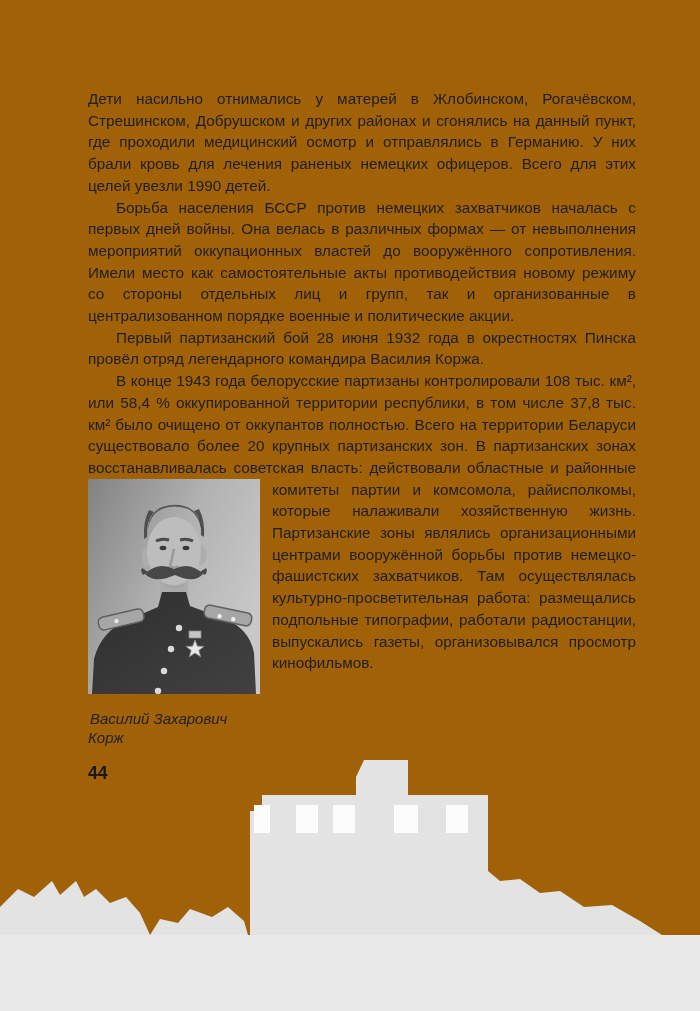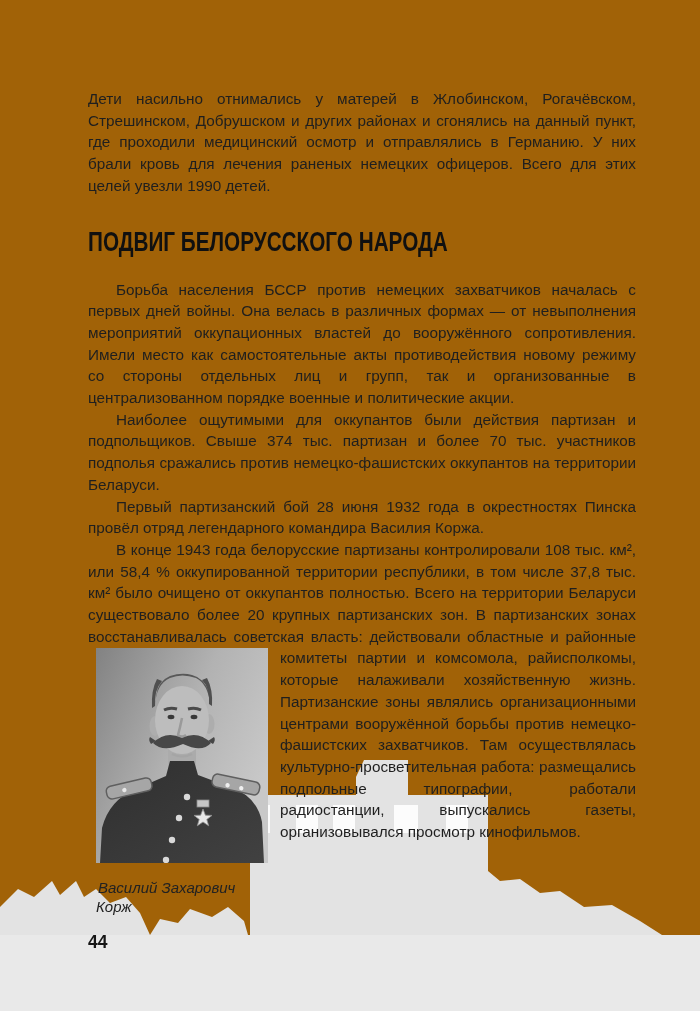--- a/index.html
+++ b/index.html
@@ -96,34 +96,30 @@
       <rect x="333" y="74" width="22" height="28"></rect>
       <rect x="394" y="74" width="24" height="28"></rect>
       <rect x="446" y="74" width="22" height="28"></rect>
     </g>
   </svg>
 
   <div class="content">
 
     <p class="para no-indent">Дети насильно отнимались у матерей в Жлобинском, Рогачёвском, Стрешинском, Добрушском и других районах и сгонялись на данный пункт, где проходили медицинский осмотр и отправлялись в Германию. У них брали кровь для лечения раненых немецких офицеров. Всего для этих целей увезли 1990 детей.</p>
 
-    <h1 class="heading">
-      <span class="heading-inner">ПОДВИГ БЕЛОРУССКОГО НАРОДА</span>
-    </h1>
 
     <p class="para">Борьба населения БССР против немецких захватчиков началась с первых дней войны. Она велась в различных формах — от невыполнения мероприятий оккупационных властей до вооружённого сопротивления. Имели место как самостоятельные акты противодействия новому режиму со стороны отдельных лиц и групп, так и организованные в централизованном порядке военные и политические акции.</p>
 
-    <p class="para">Наиболее ощутимыми для оккупантов были действия партизан и подпольщиков. Свыше 374 тыс. партизан и более 70 тыс. участников подполья сражались против немецко-фашистских оккупантов на территории Беларуси.</p>
 
     <p class="para">Первый партизанский бой 28 июня 1932 года в окрестностях Пинска провёл отряд легендарного командира Василия Коржа.</p>
 
     <div class="p5-block">
       <span class="float-spacer"></span>
 
-      <figure class="photo-figure" style="margin-left:8px;">
+      <figure class="photo-figure" style="margin-left:0;">
         <div class="portrait">
 
           <svg viewBox="0 0 172 215" xmlns="http://www.w3.org/2000/svg" aria-hidden="true">
             <defs>
               <linearGradient id="bgGrad" x1="0" y1="0" x2="1" y2="0.55">
                 <stop offset="0" stop-color="#828282"></stop>
                 <stop offset="0.55" stop-color="#b2b2b2"></stop>
                 <stop offset="1" stop-color="#c8c8c8"></stop>
               </linearGradient>
               <linearGradient id="coatGrad" x1="0" y1="0" x2="1" y2="1">

